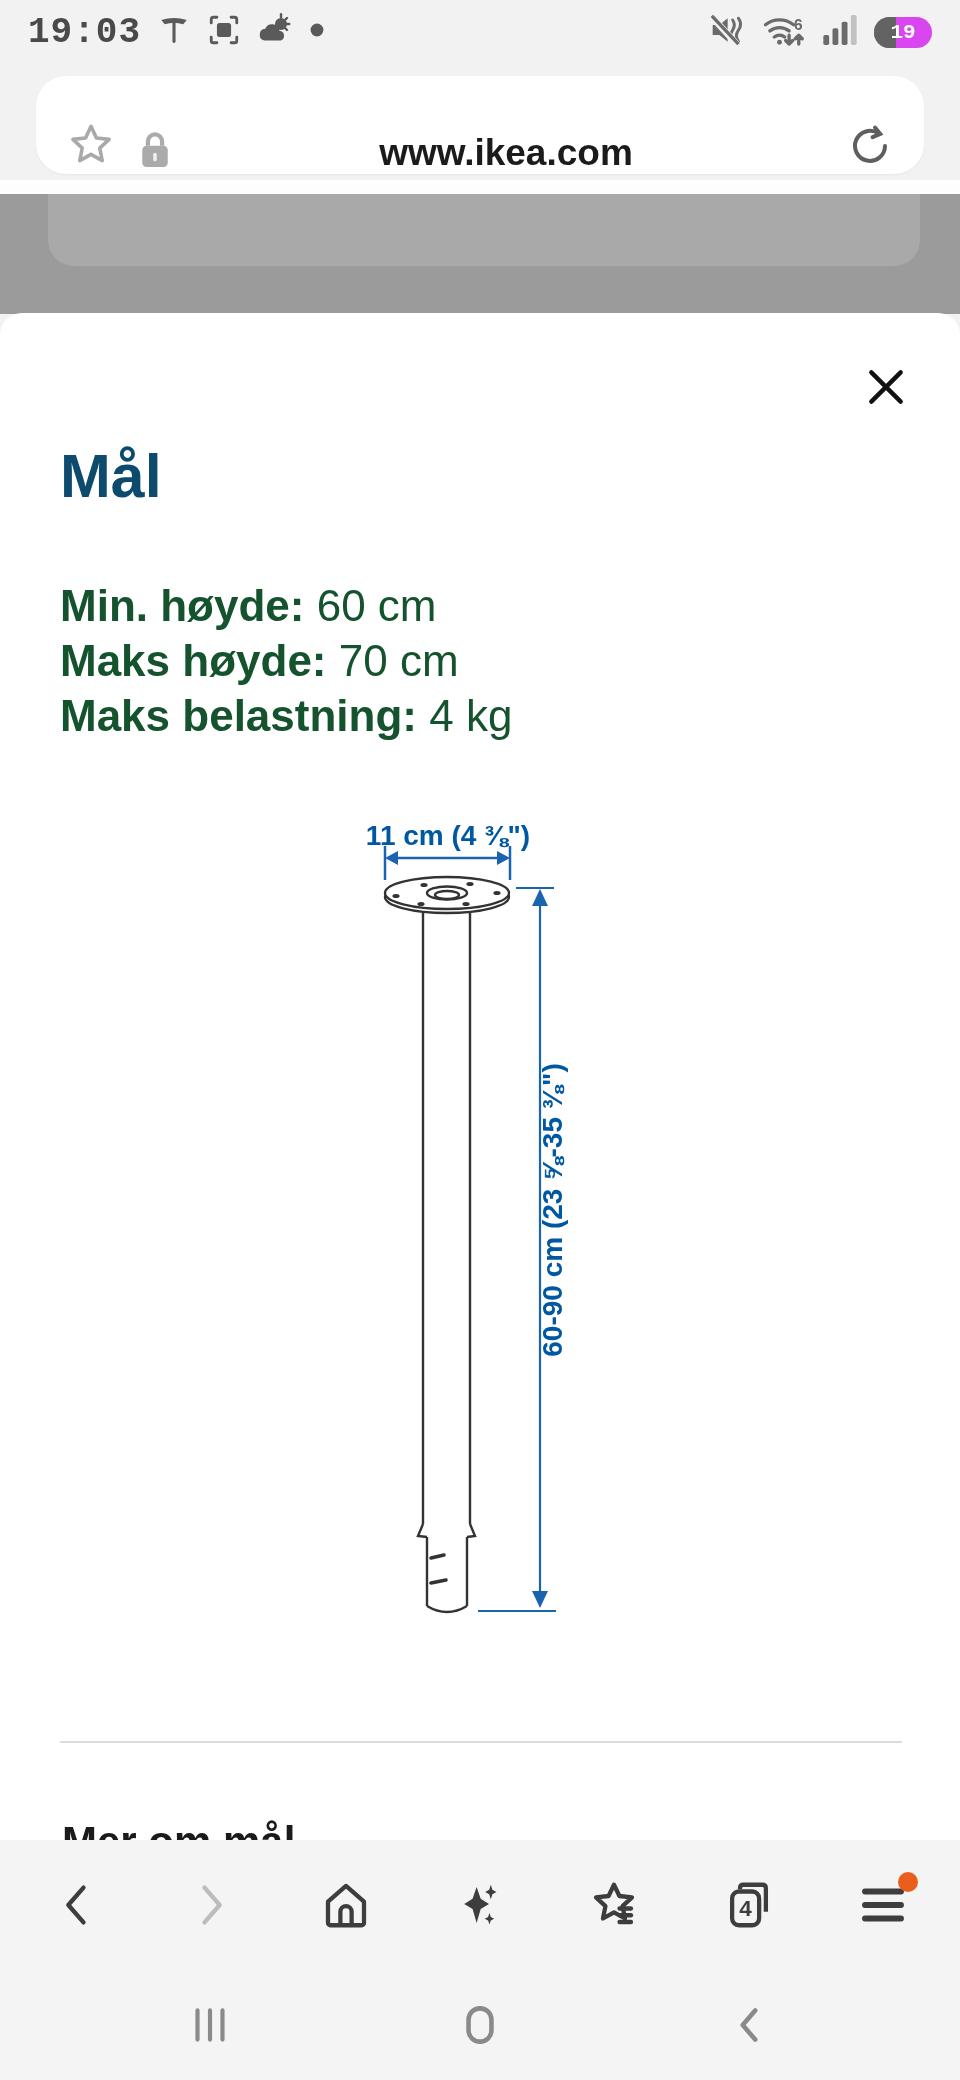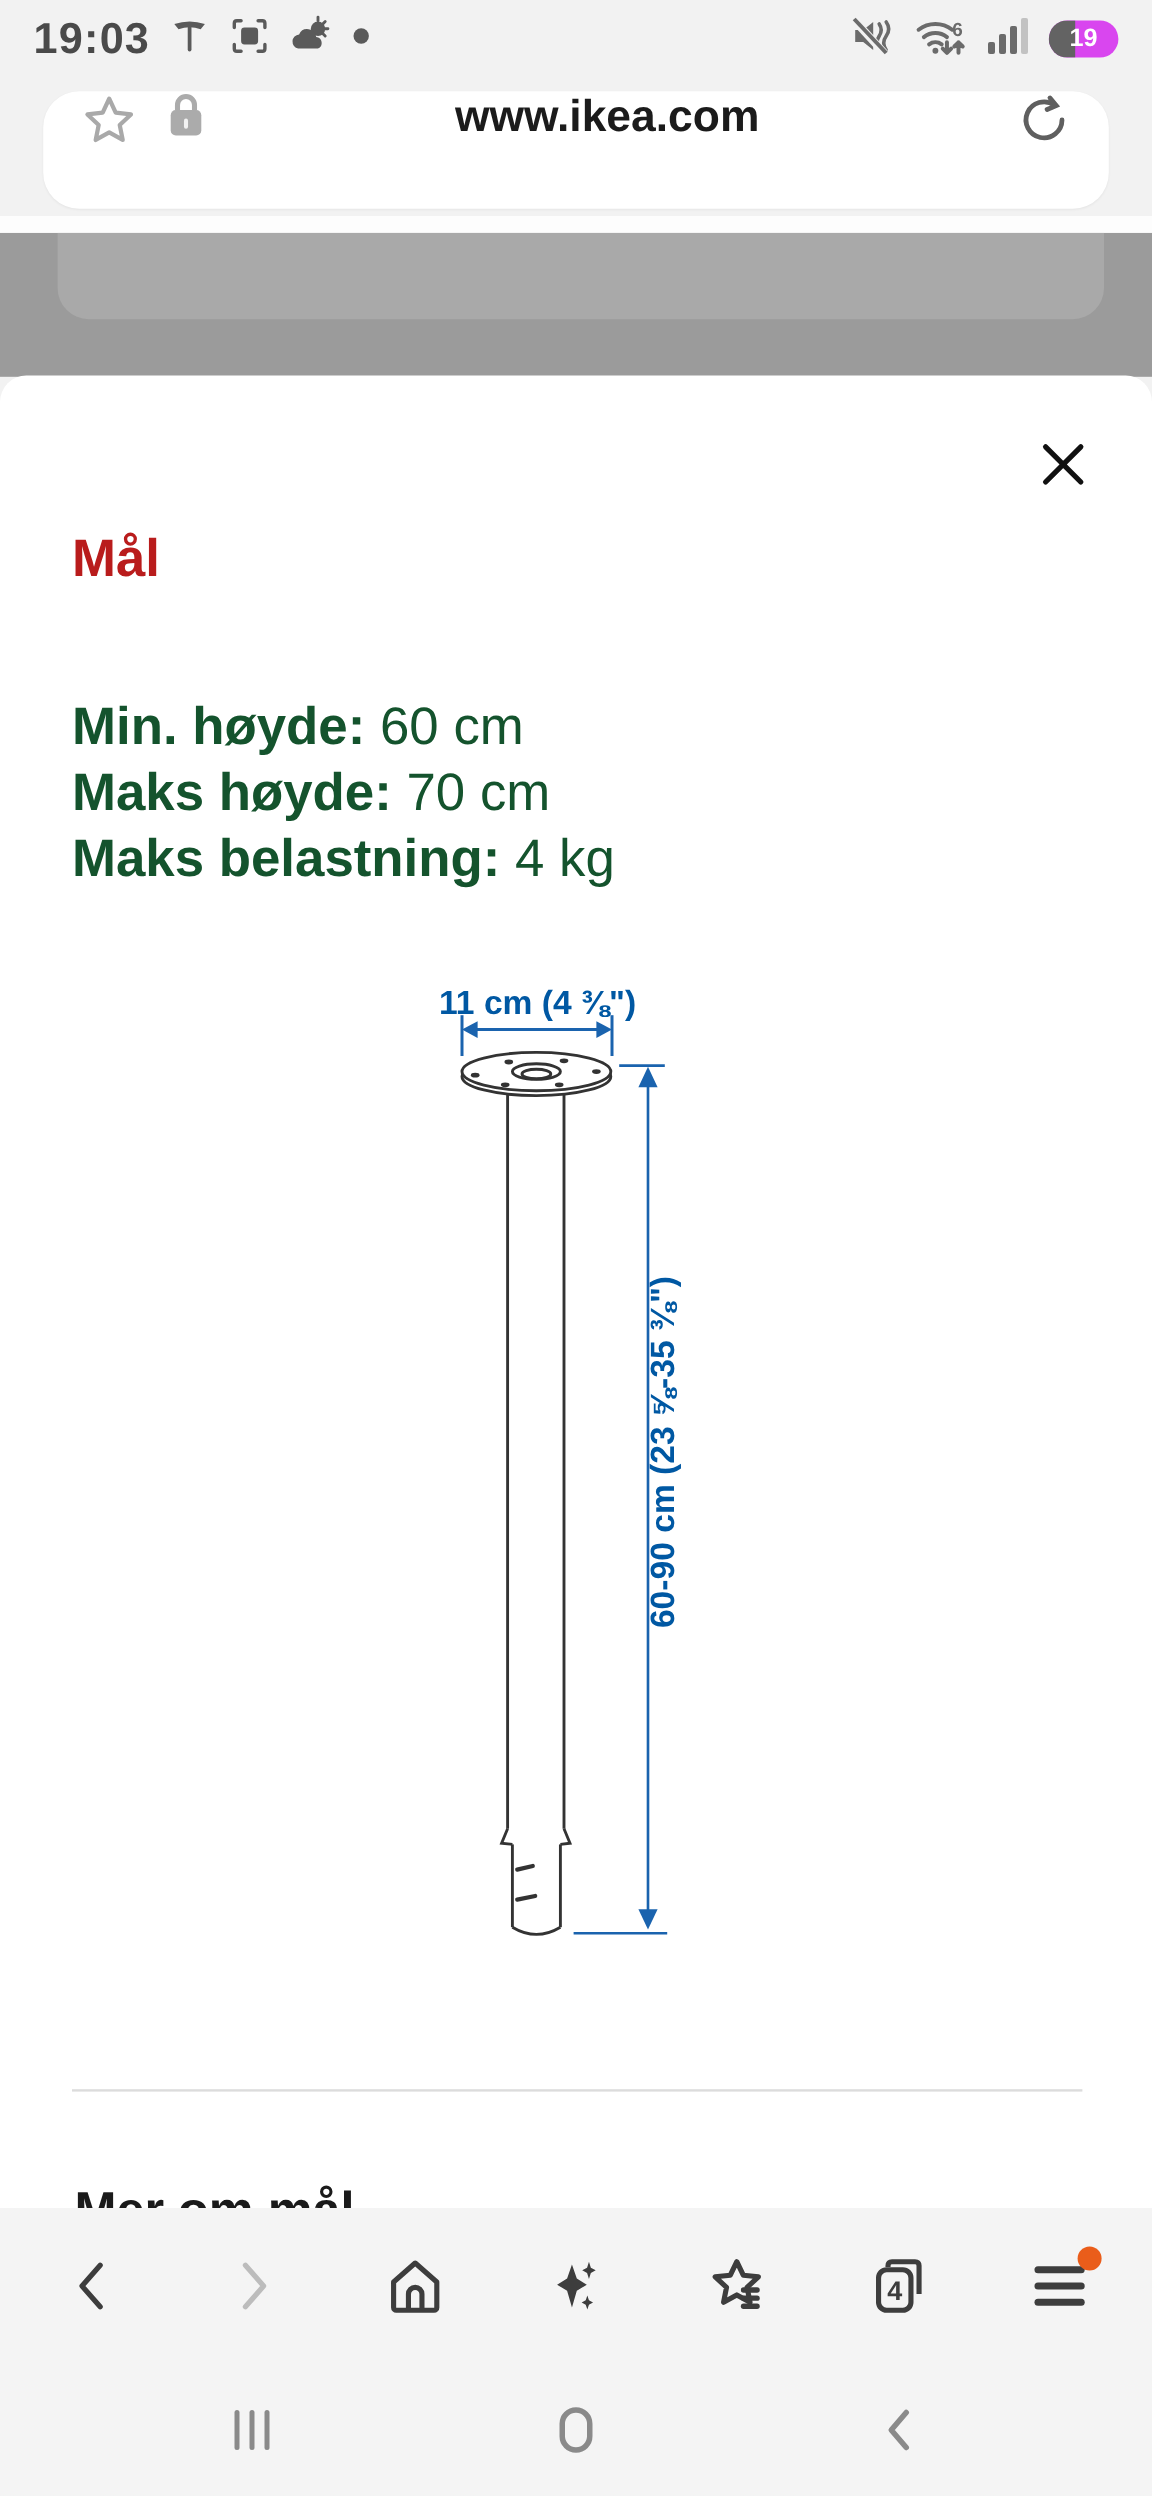--- a/index.html
+++ b/index.html
@@ -4,50 +4,50 @@
 <style>
   html,body{margin:0;padding:0;background:#e9e9e9;}
   #screen{
     position:relative;width:960px;height:2080px;overflow:hidden;
     font-family:"Liberation Sans",sans-serif;background:#f2f2f2;
   }
   
   .statusbar{
     position:absolute;top:0;left:0;width:960px;height:64px;background:#f2f2f2;
     display:flex;align-items:center;justify-content:space-between;
-    padding:0 28px;box-sizing:border-box;z-index:40;
+    padding:0 28px;box-sizing:border-box;z-index:40;font-family:Liberation Mono, monospace;
   }
   .sb-left{display:flex;align-items:center;gap:16px;}
   .sb-time{font-size:36px;font-weight:600;color:#4a4a4a;letter-spacing:1px;}
   .sb-right{display:flex;align-items:center;gap:14px;}
   .battery{position:relative;width:58px;height:31px;border-radius:16px;background:#d946ef;overflow:hidden;}
   .battery-fill{position:absolute;left:0;top:0;bottom:0;width:38%;background:#636363;}
   .battery-num{position:absolute;inset:0;display:flex;align-items:center;justify-content:center;
     color:#ffffff;font-size:21px;font-weight:700;}
   
   .urlbar-section{position:absolute;top:64px;left:0;width:960px;height:116px;background:#f2f2f2;z-index:40;}
   .url-pill{
     position:absolute;left:36px;right:36px;top:12px;height:98px;background:#ffffff;
-    border-radius:30px;display:flex;align-items:flex-start;padding:0 30px;box-sizing:border-box;
+    border-radius:30px;display:flex;align-items:flex-end;padding:0 30px;box-sizing:border-box;
     box-shadow:0 1px 2px rgba(0,0,0,0.05);
   }
   .url-text{flex:1;text-align:center;font-size:37px;font-weight:600;color:#1b1b1b;}
   
   .page-top-strip{position:absolute;top:180px;left:0;width:960px;height:14px;background:#fdfdfd;z-index:35;}
   
   .dim-overlay{position:absolute;top:194px;left:0;width:960px;height:120px;background:#9b9b9b;overflow:hidden;z-index:30;}
   .dim-banner{position:absolute;left:48px;top:-26px;width:872px;height:98px;background:#a9a9a9;border-radius:26px;}
   
   .modal{
     position:absolute;top:313px;left:0;width:960px;height:1527px;background:#ffffff;
     border-radius:22px 22px 0 0;z-index:32;overflow:hidden;
   }
   .close-btn{position:absolute;top:48px;right:48px;width:52px;height:52px;background:none;border:none;
     display:flex;align-items:center;justify-content:center;cursor:pointer;padding:0;}
-  .modal-title{position:absolute;left:60px;top:128px;font-size:44px;font-weight:700;color:#b91c1c;}
+  .modal-title{position:absolute;left:60px;top:128px;font-size:61px;font-weight:700;color:#0c4a6e;}
   .specs{position:absolute;left:60px;top:265px;font-size:44px;color:#14532d;line-height:55px;}
   .specs .lbl{font-weight:700;}
   .diagram{position:absolute;left:0;top:487px;width:960px;height:880px;}
   .divider{position:absolute;left:60px;right:58px;top:1428px;height:0;border-top:2px solid #dcdcdc;}
   .partial-heading{position:absolute;left:62px;top:1508px;font-size:42px;font-weight:700;color:#1a1a1a;line-height:42px;}
   
   .bottombars{position:absolute;left:0;top:1840px;width:960px;height:240px;background:#f4f4f4;z-index:50;}
   .browser-toolbar{
     position:absolute;top:0;left:0;width:960px;height:130px;
     display:flex;align-items:center;justify-content:space-between;

